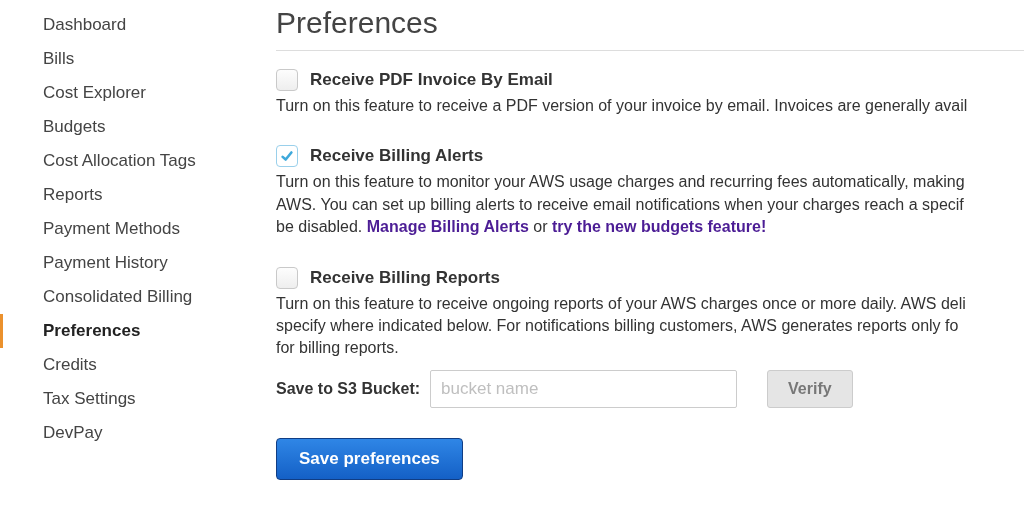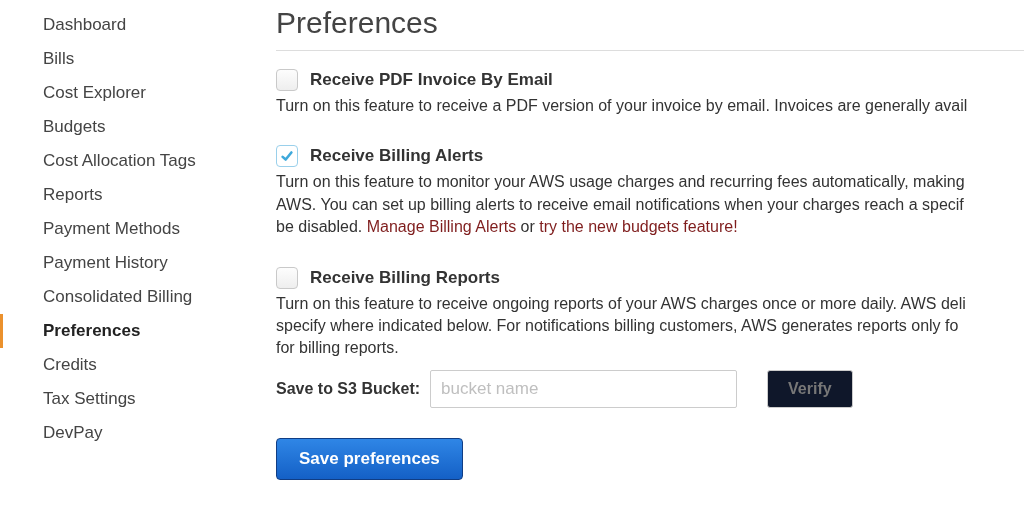--- a/index.html
+++ b/index.html
@@ -99,23 +99,24 @@
     color: #333;
     margin-bottom: 28px;
     white-space: nowrap;
     overflow: hidden;
   }
   .pref-desc.multi {
     white-space: normal;
     overflow: visible;
   }
   a.link {
-    color: #7f1d1d;
+    color: #4c1d95;
     text-decoration: none;
     cursor: pointer;
+    font-weight: bold;
   }
 
   .s3-row {
     display: flex;
     align-items: center;
     margin-top: -6px;
     margin-bottom: 30px;
   }
   .s3-label {
     font-size: 16px;
@@ -135,21 +136,21 @@
   }
   .s3-input::placeholder {
     color: #bfbfbf;
   }
   .verify-btn {
     margin-left: 30px;
     height: 38px;
     padding: 0 20px;
     border: 1px solid #ccc;
     border-radius: 3px;
-    background: #0f172a;
+    background: #e5e5e5;
     color: #777;
     font-size: 16px;
     font-weight: 700;
     cursor: pointer;
   }
 
   .save-btn {
     height: 42px;
     padding: 0 22px;
     border: 1px solid #103d84;

